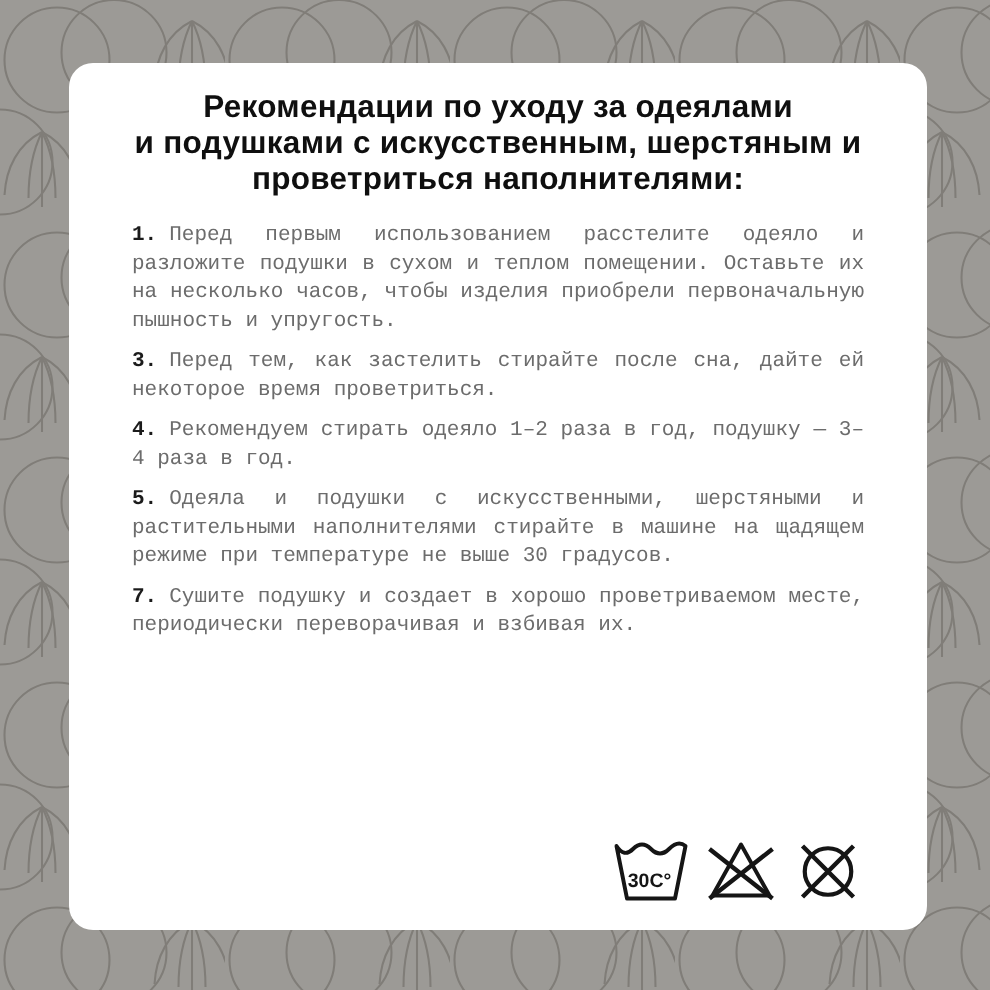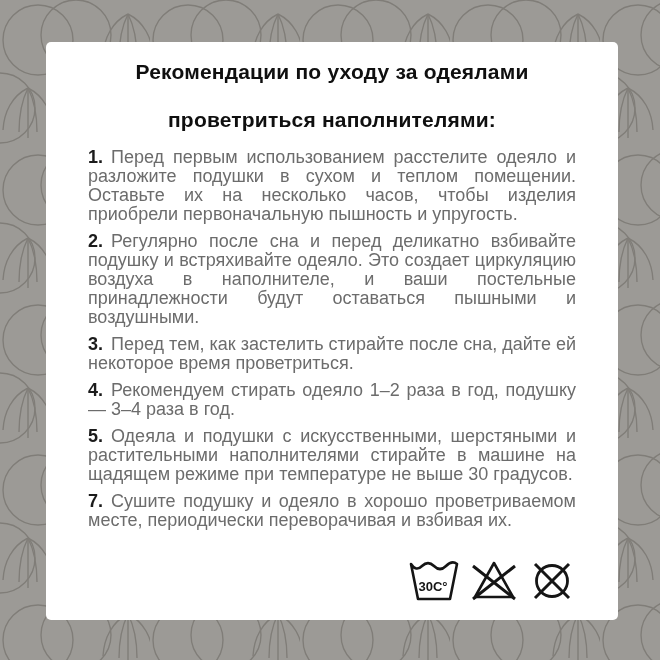--- a/index.html
+++ b/index.html
@@ -11,42 +11,43 @@
     font-family: "Liberation Sans", "DejaVu Sans", sans-serif;
   }
   .bg {
     position: absolute; left: 0; top: 0;
   }
   .card {
     position: absolute;
     left: 46px; top: 42px;
     width: 572px; height: 578px;
     background: #ffffff;
-    border-radius: 5px;
+    border-radius: 16px;
     box-sizing: border-box;
     padding: 18px 42px 12px 42px;
     display: flex;
     flex-direction: column;
   }
   .title {
     margin: 0;
     text-align: center;
     font-size: 21px;
     line-height: 24px;
     font-weight: bold;
     color: #0f0f0f;
     letter-spacing: 0.2px;
   }
   .items { margin-top: 8px; }
   .item {
     margin: 8px 0 0 0;
-    font-size: 18px;
+    font-size: 14px;
     line-height: 19px;
     color: #6c6c6c;
     text-align: justify;
+    font-family: Liberation Mono, monospace;
   }
   .item .num {
     font-weight: bold;
     color: #1b1b1b;
     margin-right: 8px;
   }
   .icons-row {
     margin-top: auto;
     margin-bottom: 4px;
     display: flex;
@@ -81,31 +82,30 @@
       </g>
     </pattern>
   </defs>
   <rect width="660" height="660" fill="url(#bgpat)"></rect>
 </svg>
 
 <div class="card">
 
   <h1 class="title">
     <span>Рекомендации по уходу за одеялами</span><br>
-    <br>
+    <span>и подушками с искусственным, шерстяным и</span><br>
     <span>проветриться наполнителями:</span>
   </h1>
 
   <div class="items">
     <p class="item"><span class="num">1.</span><span class="txt">Перед первым использованием расстелите одеяло и разложите подушки в сухом и теплом помещении. Оставьте их на несколько часов, чтобы изделия приобрели первоначальную пышность и упругость.</span></p>
-    <p class="item"><span class="num">2.</span><span class="txt">Регулярно после сна и перед деликатно взбивайте подушку и встряхивайте одеяло. Это создает циркуляцию воздуха в наполнителе, и ваши постельные принадлежности будут оставаться пышными и воздушными.</span></p>
     <p class="item"><span class="num">3.</span><span class="txt">Перед тем, как застелить стирайте после сна, дайте ей некоторое время проветриться.</span></p>
     <p class="item"><span class="num">4.</span><span class="txt">Рекомендуем стирать одеяло 1–2 раза в год, подушку — 3–4 раза в год.</span></p>
     <p class="item"><span class="num">5.</span><span class="txt">Одеяла и подушки с искусственными, шерстяными и растительными наполнителями стирайте в машине на щадящем режиме при температуре не выше 30 градусов.</span></p>
-    <p class="item"><span class="num">7.</span><span class="txt">Сушите подушку и одеяло в хорошо проветриваемом месте, периодически переворачивая и взбивая их.</span></p>
+    <p class="item"><span class="num">7.</span><span class="txt">Сушите подушку и создает в хорошо проветриваемом месте, периодически переворачивая и взбивая их.</span></p>
   </div>
 
   <div class="icons-row">
 
     <svg class="care-icon" width="52" height="48" viewBox="0 0 52 48">
       <path d="M3,8 Q8,16 14,10 Q20,4 26,10 Q32,16 38,10 Q44,4 49,8 L42,43 L10,43 Z" fill="none" stroke="#151515" stroke-width="2.6" stroke-linejoin="round"></path>
       <text x="25" y="35" text-anchor="middle" font-size="13" font-weight="bold" fill="#151515" font-family="Liberation Sans, DejaVu Sans, sans-serif">30C°</text>
     </svg>
 
     <svg class="care-icon" width="48" height="48" viewBox="0 0 48 48">

